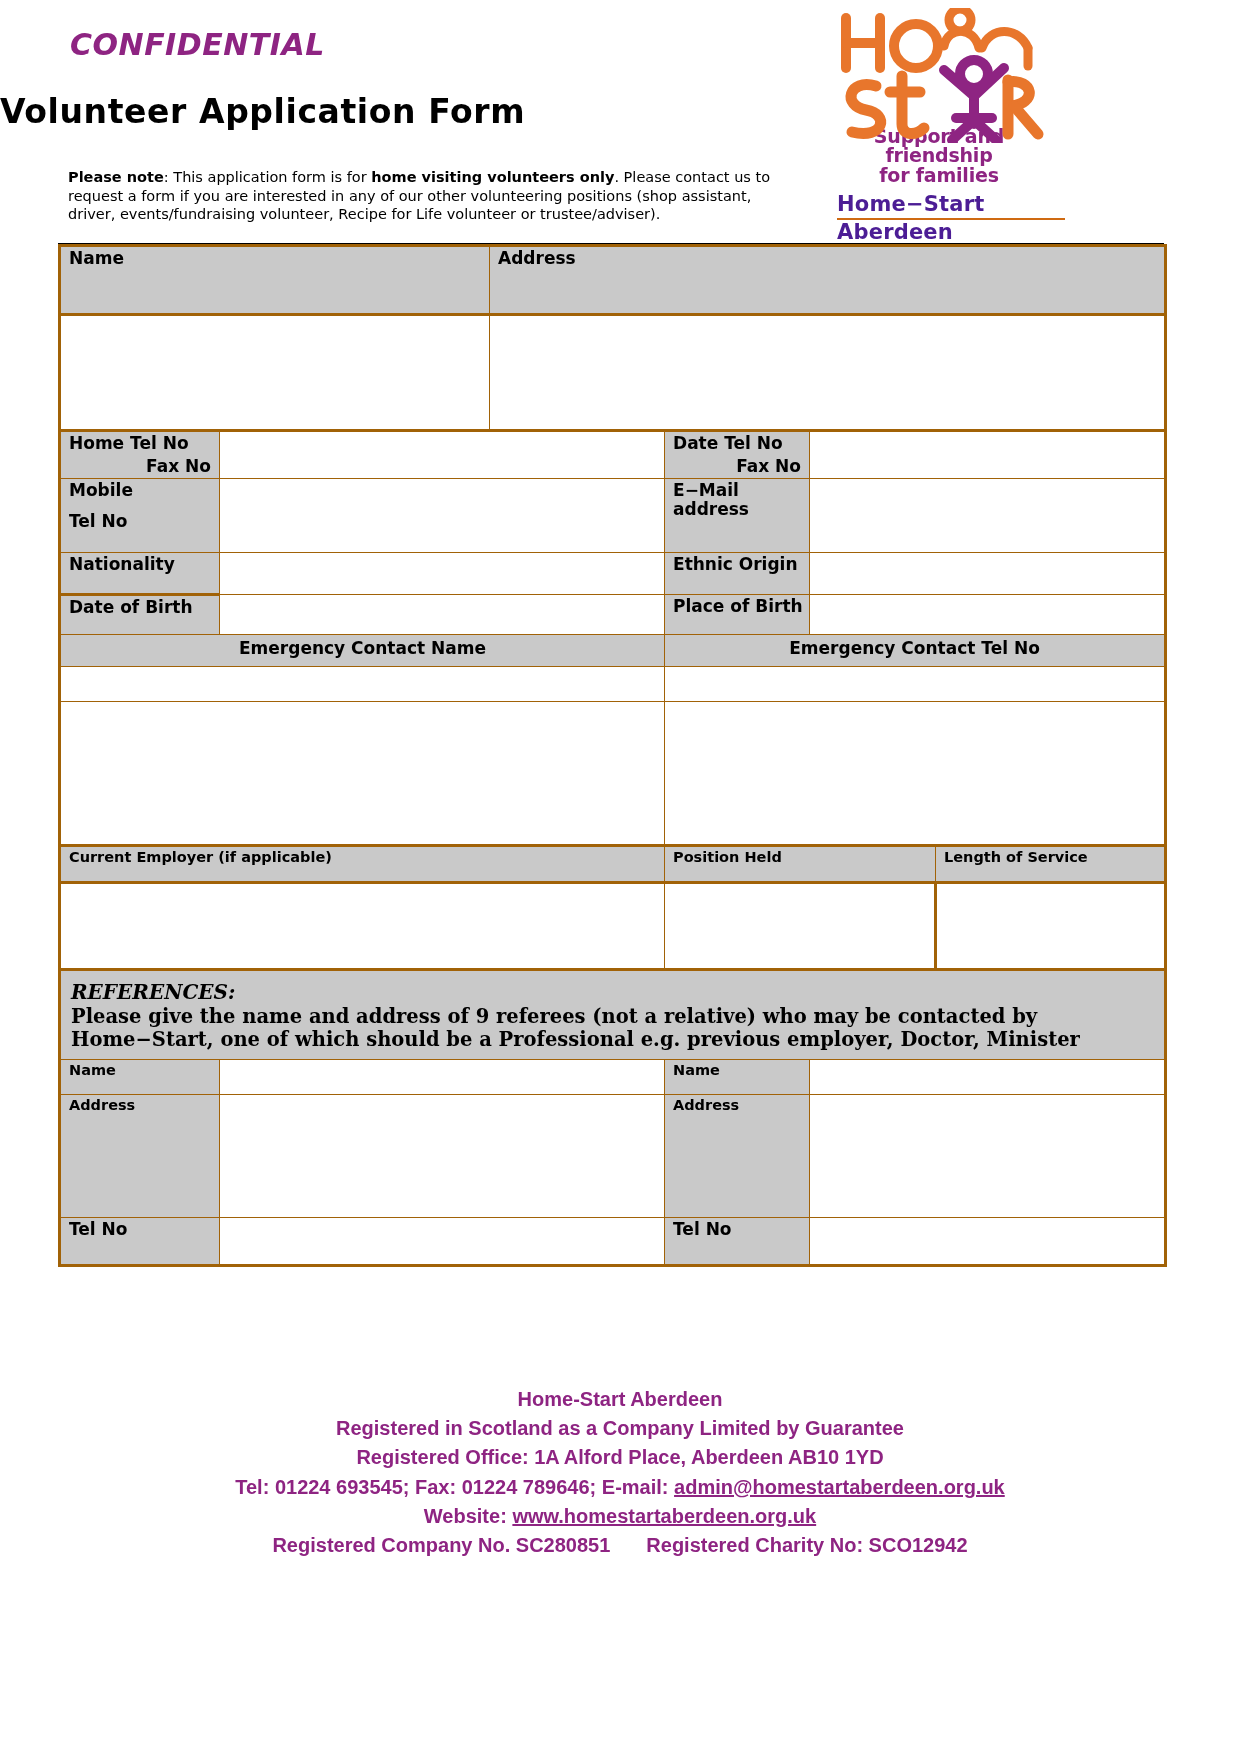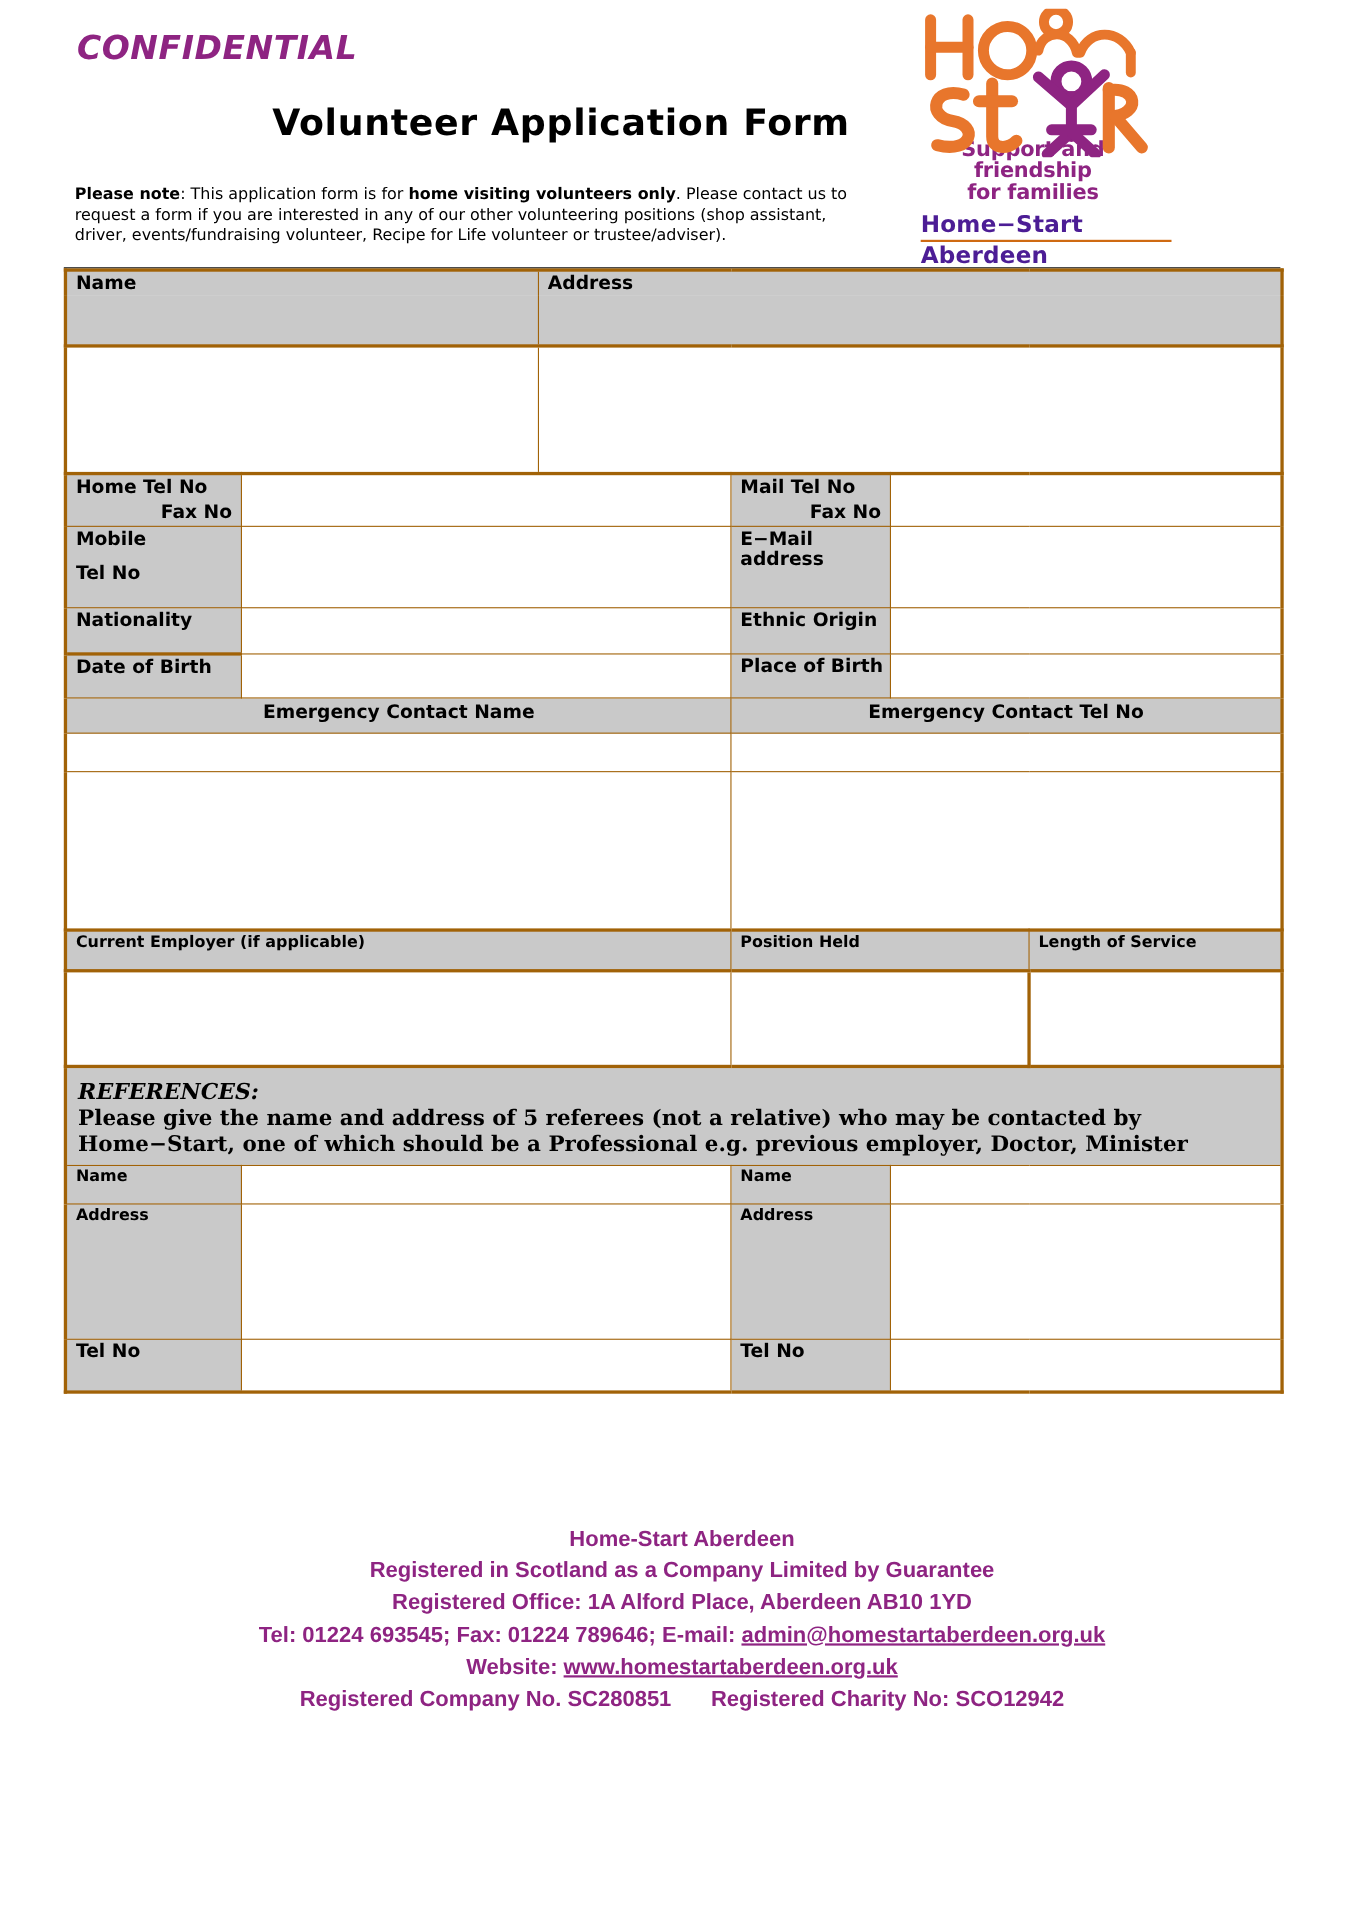--- a/index.html
+++ b/index.html
@@ -32,21 +32,20 @@
     font-style: italic;
     color: #8e2482;
     letter-spacing: 0.5px;
     font-family: "DejaVu Sans", "Liberation Sans", sans-serif;
   }
   .form-title {
     position: absolute;
     left: 0;
     top: 92px;
     width: 1020px;
-    text-align: center;
     font-size: 33px;
     font-weight: bold;
     letter-spacing: 0.6px;
   }
 
   
   .logo-wrap {
     position: absolute;
     right: 38px;
     top: 8px;
@@ -294,21 +293,21 @@
         <td class="blank thick-b thick-r" colspan="4" style="height:113px"></td>
       </tr>
 
       <tr>
         <td class="hd thick-l" rowspan="1" style="height:46px">
           <div class="lbl">Home Tel No</div>
           <div class="lbl ralign">Fax No</div>
         </td>
         <td class="blank" colspan="2"></td>
         <td class="hd">
-          <div class="lbl">Mail  Tel No</div>
+          <div class="lbl">Date  Tel No</div>
           <div class="lbl ralign">Fax No</div>
         </td>
         <td class="blank thick-r" colspan="2"></td>
       </tr>
 
       <tr>
         <td class="hd thick-l" style="height:73px">
           <div class="lbl">Mobile</div>
           <div class="lbl" style="padding-top:10px">Tel No</div>
         </td>
@@ -376,21 +375,21 @@
       <tr>
         <td class="blank thick-l thick-b" colspan="3" style="height:84px"></td>
         <td class="blank thick-b" colspan="2" style="border-right-width:3px"></td>
         <td class="blank thick-b thick-r"></td>
       </tr>
 
       <tr>
         <td class="hd thick-l thick-r" colspan="6">
           <div class="refbox">
             <div class="rt">REFERENCES:</div>
-            <div class="rl">Please give the name and address of 5 referees (not a relative) who may be contacted by</div>
+            <div class="rl">Please give the name and address of 9 referees (not a relative) who may be contacted by</div>
             <div class="rl">Home−Start, one of which should be a Professional e.g. previous employer, Doctor, Minister</div>
           </div>
         </td>
       </tr>
 
 
       <tr>
         <td class="hd thick-l" style="height:34px">
           <div class="lbl-sm">Name</div>
         </td>

